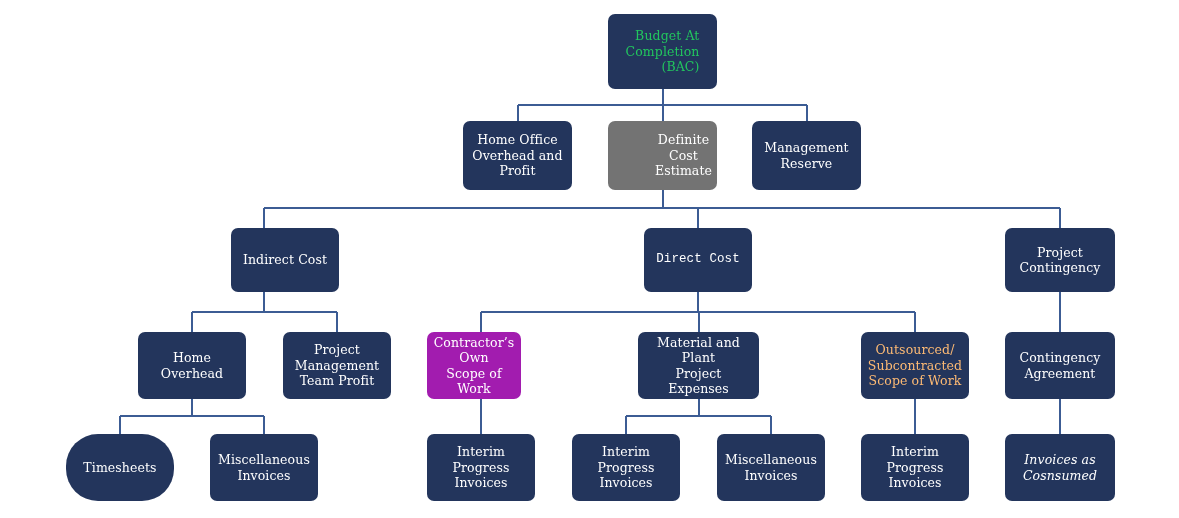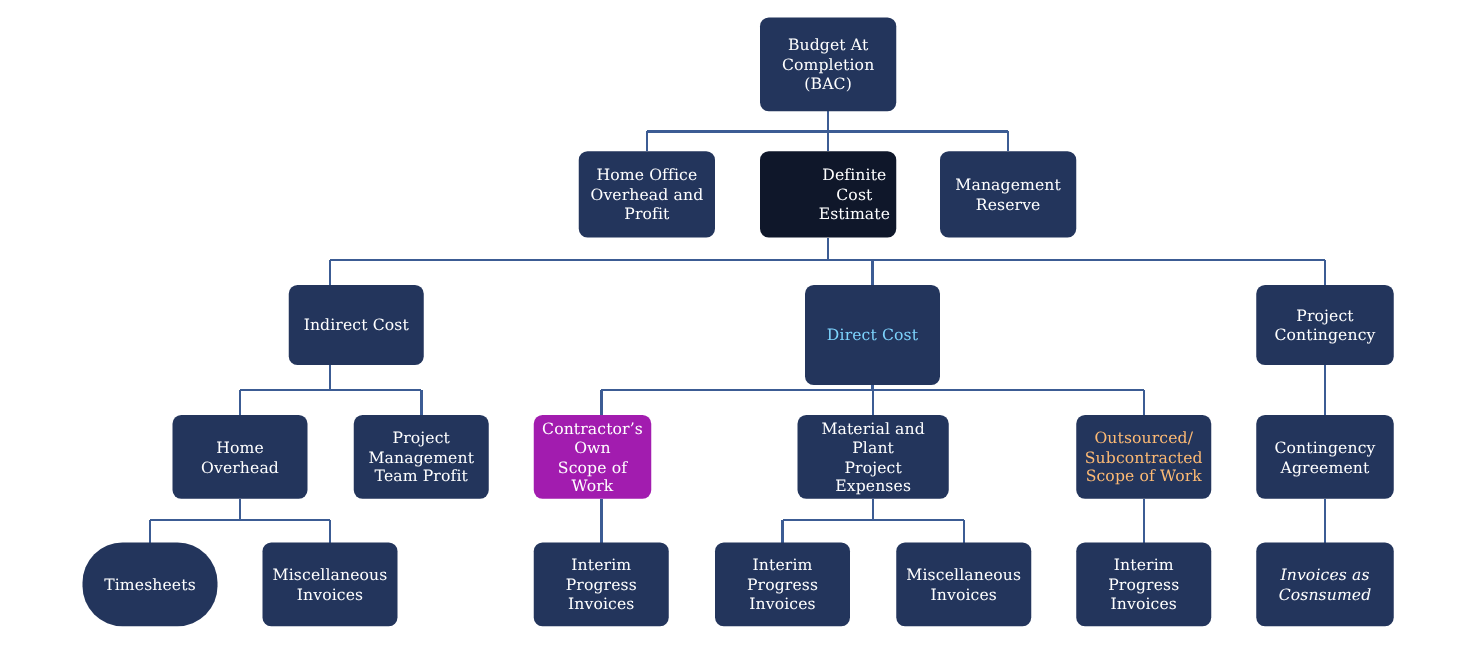--- a/index.html
+++ b/index.html
@@ -76,42 +76,42 @@
       <line x1="264" y1="416" x2="264" y2="434" stroke="#3c5c94" stroke-width="2" shape-rendering="crispEdges"></line>
       <line x1="481" y1="399" x2="481" y2="434" stroke="#3c5c94" stroke-width="2" shape-rendering="crispEdges"></line>
       <line x1="698.5" y1="399" x2="698.5" y2="416" stroke="#3c5c94" stroke-width="2" shape-rendering="crispEdges"></line>
       <line x1="626" y1="416" x2="771" y2="416" stroke="#3c5c94" stroke-width="2" shape-rendering="crispEdges"></line>
       <line x1="626" y1="416" x2="626" y2="434" stroke="#3c5c94" stroke-width="2" shape-rendering="crispEdges"></line>
       <line x1="771" y1="416" x2="771" y2="434" stroke="#3c5c94" stroke-width="2" shape-rendering="crispEdges"></line>
       <line x1="915" y1="399" x2="915" y2="434" stroke="#3c5c94" stroke-width="2" shape-rendering="crispEdges"></line>
       <line x1="1060" y1="399" x2="1060" y2="434" stroke="#3c5c94" stroke-width="2" shape-rendering="crispEdges"></line>
     </svg>
   <div id="node-layer">
-      <div class="node" style="left: 608px; top: 14px; width: 109px; height: 75px; background: rgb(35, 53, 92); color: #ffffff;">
+      <div class="node" style="left: 608px; top: 14px; width: 109px; height: 75px; background: rgb(35, 53, 92); color: #22c55e; text-align: right;">
         <span class="node-label">Budget At
 Completion
 (BAC)</span>
       </div>
       <div class="node" style="left: 463px; top: 121px; width: 109px; height: 69px; background: rgb(35, 53, 92); color: rgb(255, 255, 255);">
         <span class="node-label">Home Office
 Overhead and
 Profit</span>
       </div>
-      <div class="node" style="left: 608px; top: 121px; width: 109px; height: 69px; background: #0f172a; color: rgb(255, 255, 255); padding-left: 48px;">
+      <div class="node" style="left: 608px; top: 121px; width: 109px; height: 69px; background: #737373; color: rgb(255, 255, 255); padding-left: 48px;">
         <span class="node-label">Definite Cost
 Estimate</span>
       </div>
       <div class="node" style="left: 752px; top: 121px; width: 109px; height: 69px; background: rgb(35, 53, 92); color: rgb(255, 255, 255);">
         <span class="node-label">Management
 Reserve</span>
       </div>
       <div class="node" style="left: 210px; top: 228px; width: 108px; height: 64px; background: rgb(35, 53, 92); color: rgb(255, 255, 255); margin-left: 21px;">
         <span class="node-label">Indirect Cost</span>
       </div>
-      <div class="node" style="left: 644px; top: 228px; width: 108px; height: 80px; background: rgb(35, 53, 92); color: #7dd3fc;">
+      <div class="node" style="left: 644px; top: 228px; width: 108px; height: 64px; background: rgb(35, 53, 92); color: #ffffff; font-family: Liberation Mono, monospace;">
         <span class="node-label">Direct Cost</span>
       </div>
       <div class="node" style="left: 1005px; top: 228px; width: 110px; height: 64px; background: rgb(35, 53, 92); color: rgb(255, 255, 255);">
         <span class="node-label">Project
 Contingency</span>
       </div>
       <div class="node" style="left: 138px; top: 332px; width: 108px; height: 67px; background: rgb(35, 53, 92); color: rgb(255, 255, 255);">
         <span class="node-label">Home Overhead</span>
       </div>
       <div class="node" style="left: 283px; top: 332px; width: 108px; height: 67px; background: rgb(35, 53, 92); color: rgb(255, 255, 255);">

